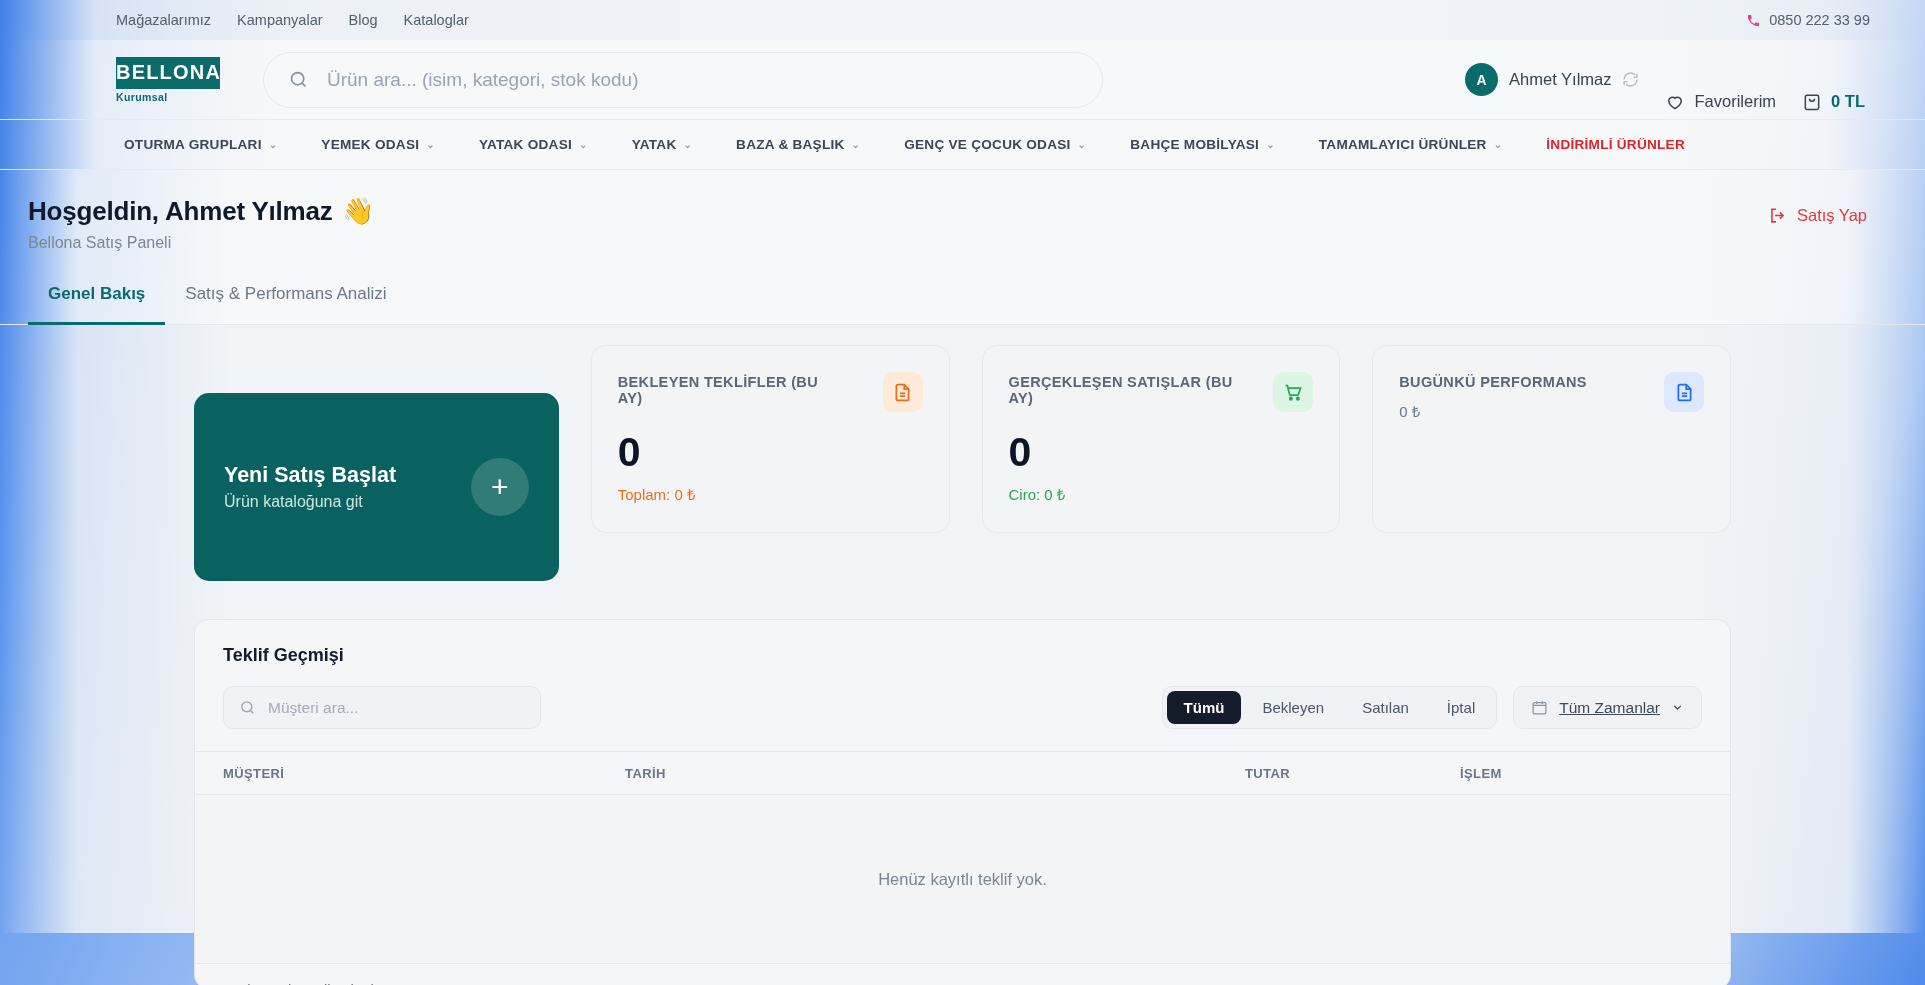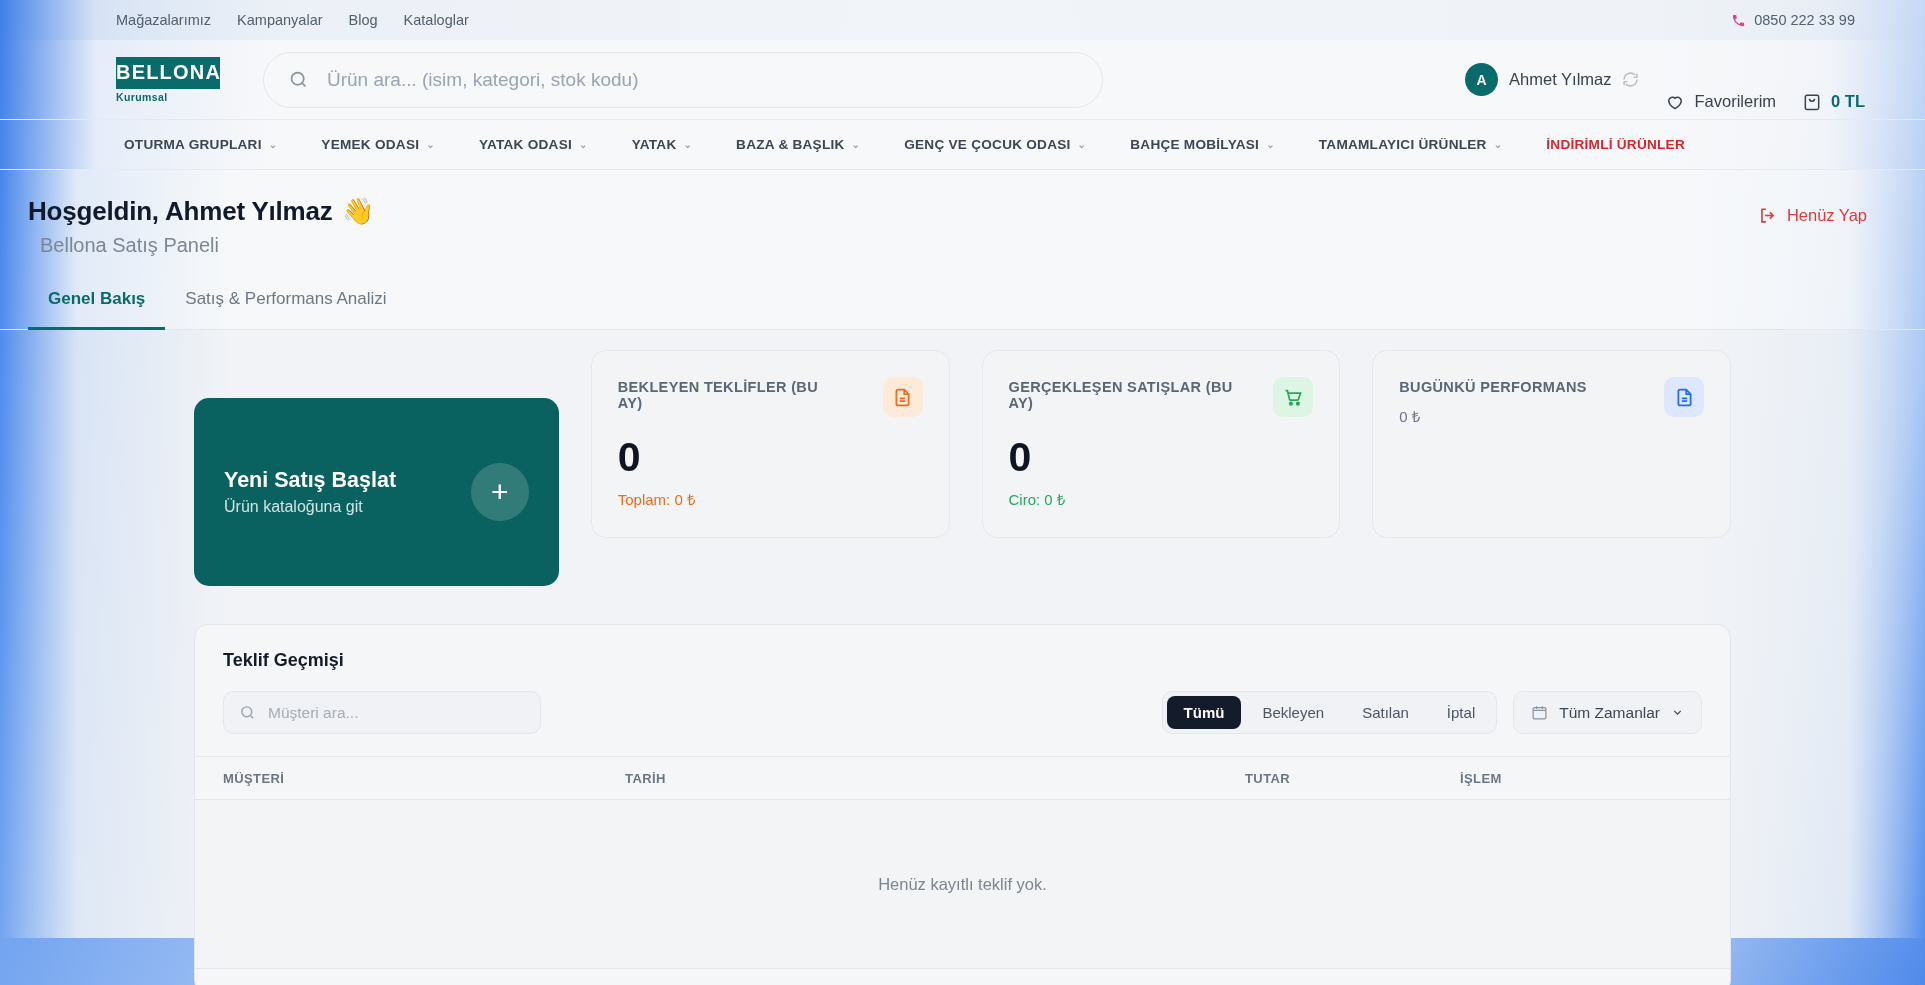--- a/index.html
+++ b/index.html
@@ -26,21 +26,21 @@
     display: flex;
     align-items: center;
     background: linear-gradient(90deg, rgba(236,240,245,0) 0%, rgba(238,242,246,.86) 5%, rgba(240,243,247,.97) 14%, rgba(241,244,248,1) 50%, rgba(239,243,247,.96) 86%, rgba(236,240,245,.82) 95%, rgba(236,240,245,0) 100%);
   }
   .utilbar-left {
     display: flex; gap: 26px; margin-left: 116px;
     font-size: 14.5px; color: #53606e;
   }
   .utilbar-left span { cursor: pointer; }
   .utilbar-right {
-    position: absolute; right: 70px;
+    position: absolute; right: 55px;
     display: flex; align-items: center; gap: 8px;
     font-size: 14.5px; color: #53606e;
   }
 
   
   .header {
     height: 80px;
     display: flex; align-items: center;
     background: linear-gradient(90deg, rgba(244,246,249,0) 0%, rgba(246,247,250,.9) 5%, rgba(247,248,250,1) 14%, rgba(247,248,250,1) 86%, rgba(246,247,250,.88) 95%, rgba(244,246,249,0) 100%);
     border-bottom: 1px solid #e6eaf0;
@@ -120,21 +120,21 @@
   
   .welcome {
     position: relative;
     padding: 26px 0 18px 28px;
     background: linear-gradient(90deg, rgba(244,246,249,0) 0%, rgba(245,247,250,.88) 4%, rgba(246,248,250,1) 12%, rgba(246,248,250,1) 88%, rgba(245,247,250,.9) 96%, rgba(244,246,249,0) 100%);
   }
   .welcome h1 {
     font-size: 26px; color: #101a2b; letter-spacing: -.2px;
     display: flex; align-items: center; gap: 10px;
   }
-  .welcome p { font-size: 20px; color: #7c8794; margin-top: 7px; margin-left: 12px; }
+  .welcome p { font-size: 16px; color: #7c8794; margin-top: 7px; }
   .logout {
     position: absolute; right: 58px; top: 36px;
     display: flex; align-items: center; gap: 10px;
     color: #e03a3a; font-size: 16.5px; cursor: pointer;
   }
 
   
   .tabs {
     display: flex; gap: 0;
     padding-left: 28px;
@@ -239,21 +239,21 @@
   }
   .seg {
     padding: 8px 17px; border-radius: 8px;
     font-size: 15px; color: #4c5665; cursor: pointer;
   }
   .seg.active { background: #141c2b; color: #ffffff; font-weight: 700; }
   .datefilter {
     display: flex; align-items: center; gap: 11px;
     height: 43px; padding: 0 17px;
     background: #f1f2f5; border: 1px solid #e3e6ec; border-radius: 10px;
-    font-size: 15.5px; color: #3e4856; cursor: pointer;
+    font-size: 15.5px; color: #3e4856; cursor: pointer; text-decoration: underline;
   }
 
   .table-head {
     display: flex; align-items: center;
     margin-top: 22px;
     border-top: 1px solid #e4e8ee;
     border-bottom: 1px solid #e4e8ee;
     height: 44px;
     font-size: 13px; font-weight: bold; letter-spacing: .4px; color: #6b7684;
   }
@@ -387,21 +387,21 @@
     </h1>
     <p>Bellona Satış Paneli</p>
     <div class="logout">
       <span>
         <svg width="19" height="19" viewBox="0 0 24 24" fill="none" stroke="#e03a3a" stroke-width="2">
             <path d="M10 4H5v16h5"></path>
             <path d="M15 8l4 4-4 4"></path>
             <path d="M19 12H9"></path>
           </svg>
       </span>
-      <span>Henüz Yap</span>
+      <span>Satış Yap</span>
     </div>
   </div>
 
   <div class="tabs">
     <div class="tab active">Genel Bakış</div>
     <div class="tab">Satış &amp; Performans Analizi</div>
   </div>
 
   <div class="content">
 

